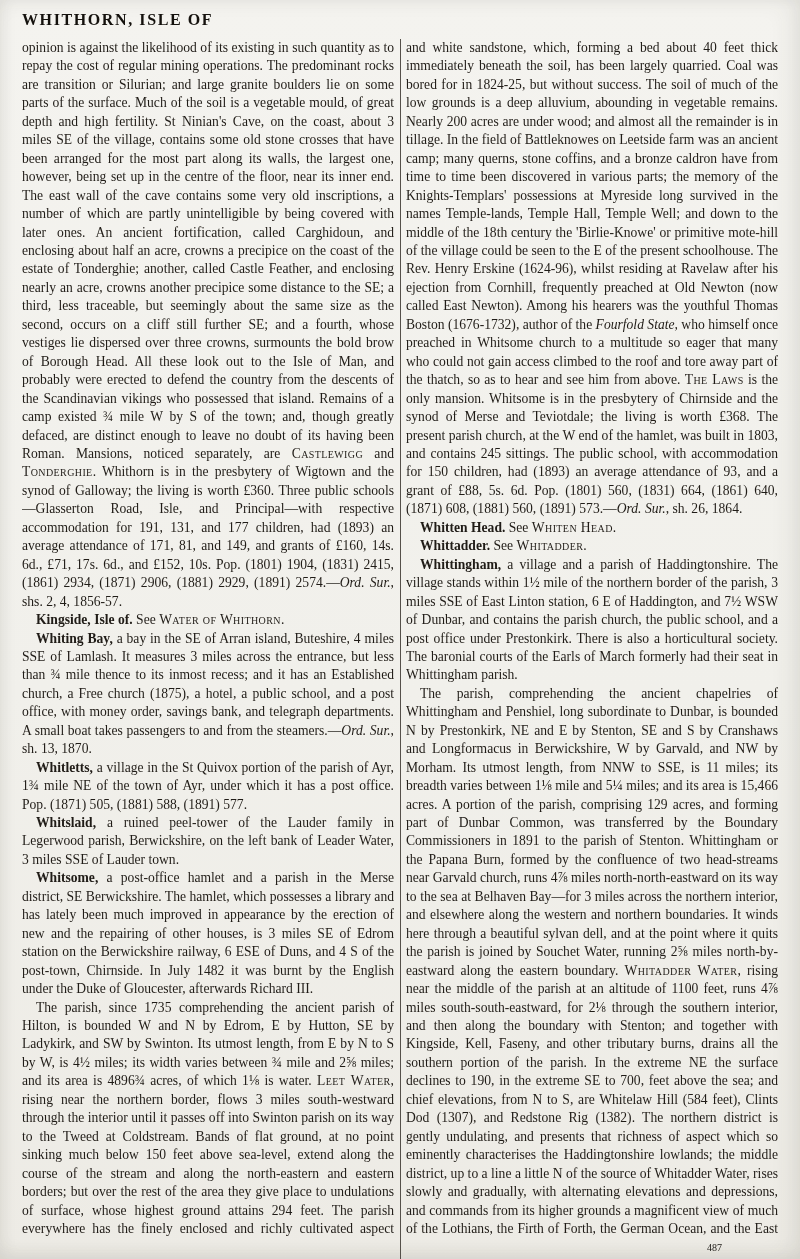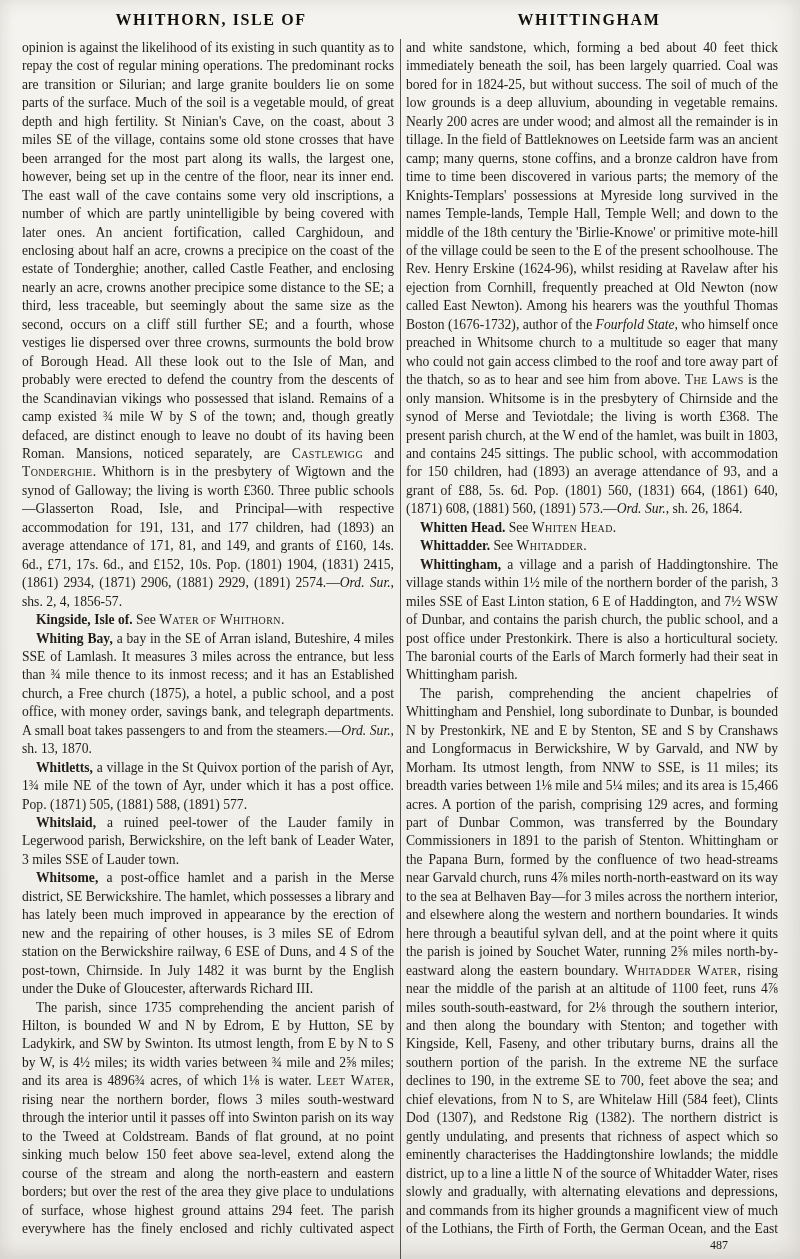--- a/index.html
+++ b/index.html
@@ -21,21 +21,20 @@
   }
   .header-row {
     position: absolute;
     top: 11px;
     left: 22px;
     width: 756px;
     display: flex;
   }
   .header {
     width: 50%;
-    text-align: center;
     font-weight: bold;
     font-size: 16px;
     letter-spacing: 1.6px;
     color: #14110d;
   }
   .columns {
     position: absolute;
     top: 39px;
     left: 22px;
     width: 756px;
@@ -59,32 +58,31 @@
     margin: 0 5px 0 6px;
   }
   .para { margin: 0; }
   .para.indent { text-indent: 14px; }
   .bold { font-weight: bold; }
   .italic { font-style: italic; }
   .smallcaps { font-variant: small-caps; letter-spacing: 0.4px; }
   .page-number {
     position: absolute;
     bottom: 6px;
-    right: 72px;
-    font-size: 12px;
+    right: 78px;
+    font-size: 10px;
     color: #1c1915;
   }
 </style>
 </head>
 <body>
 
 <div class="page">
   <div class="header-row">
     <div class="header">WHITHORN, ISLE OF</div>
-    <div class="header">WHITTINGHAM</div>
   </div>
   <div class="columns">
     <div class="column">
         <p class="para"><span>opinion is against the likelihood of its existing in such quantity as to repay the cost of regular mining operations.  The predominant rocks are transition or Silurian; and large granite boulders lie on some parts of the surface.  Much of the soil is a vegetable mould, of great depth and high fertility.  St Ninian's Cave, on the coast, about 3 miles SE of the village, contains some old stone crosses that have been arranged for the most part along its walls, the largest one, however, being set up in the centre of the floor, near its inner end.  The east wall of the cave contains some very old inscriptions, a number of which are partly unintelligible by being covered with later ones.  An ancient fortification, called Carghidoun, and enclosing about half an acre, crowns a precipice on the coast of the estate of Tonderghie; another, called Castle Feather, and enclosing nearly an acre, crowns another precipice some distance to the SE; a third, less traceable, but seemingly about the same size as the second, occurs on a cliff still further SE; and a fourth, whose vestiges lie dispersed over three crowns, surmounts the bold brow of Borough Head.  All these look out to the Isle of Man, and probably were erected to defend the country from the descents of the Scandinavian vikings who possessed that island.  Remains of a camp existed ¾ mile W by S of the town; and, though greatly defaced, are distinct enough to leave no doubt of its having been Roman.  Mansions, noticed separately, are </span><span class="smallcaps">Castlewigg</span><span> and </span><span class="smallcaps">Tonderghie</span><span>.  Whithorn is in the presbytery of Wigtown and the synod of Galloway; the living is worth £360.  Three public schools—Glasserton Road, Isle, and Principal—with respective accommodation for 191, 131, and 177 children, had (1893) an average attendance of 171, 81, and 149, and grants of £160, 14s. 6d., £71, 17s. 6d., and £152, 10s.  Pop. (1801) 1904, (1831) 2415, (1861) 2934, (1871) 2906, (1881) 2929, (1891) 2574.—</span><span class="italic">Ord. Sur.</span><span>, shs. 2, 4, 1856-57.</span></p>
         <p class="para indent"><span class="bold">Kingside, Isle of.</span><span>  See </span><span class="smallcaps">Water of Whithorn</span><span>.</span></p>
         <p class="para indent"><span class="bold">Whiting Bay,</span><span> a bay in the SE of Arran island, Buteshire, 4 miles SSE of Lamlash.  It measures 3 miles across the entrance, but less than ¾ mile thence to its inmost recess; and it has an Established church, a Free church (1875), a hotel, a public school, and a post office, with money order, savings bank, and telegraph departments.  A small boat takes passengers to and from the steamers.—</span><span class="italic">Ord. Sur.</span><span>, sh. 13, 1870.</span></p>
         <p class="para indent"><span class="bold">Whitletts,</span><span> a village in the St Quivox portion of the parish of Ayr, 1¾ mile NE of the town of Ayr, under which it has a post office.  Pop. (1871) 505, (1881) 588, (1891) 577.</span></p>
         <p class="para indent"><span class="bold">Whitslaid,</span><span> a ruined peel-tower of the Lauder family in Legerwood parish, Berwickshire, on the left bank of Leader Water, 3 miles SSE of Lauder town.</span></p>
         <p class="para indent"><span class="bold">Whitsome,</span><span> a post-office hamlet and a parish in the Merse district, SE Berwickshire.  The hamlet, which possesses a library and has lately been much improved in appearance by the erection of new and the repairing of other houses, is 3 miles SE of Edrom station on the Berwickshire railway, 6 ESE of Duns, and 4 S of the post-town, Chirnside.  In July 1482 it was burnt by the English under the Duke of Gloucester, afterwards Richard III.</span></p>
         <p class="para indent"><span>The parish, since 1735 comprehending the ancient parish of Hilton, is bounded W and N by Edrom, E by Hutton, SE by Ladykirk, and SW by Swinton.  Its utmost length, from E by N to S by W, is 4½ miles; its width varies between ¾ mile and 2⅝ miles; and its area is 4896¾ acres, of which 1⅛ is water.  </span><span class="smallcaps">Leet Water</span><span>, rising near the northern border, flows 3 miles south-westward through the interior until it passes off into Swinton parish on its way to the Tweed at Coldstream.  Bands of flat ground, at no point sinking much below 150 feet above sea-level, extend along the course of the stream and along the north-eastern and eastern borders; but over the rest of the area they give place to undulations of surface, whose highest ground attains 294 feet.  The parish everywhere has the finely enclosed and richly cultivated aspect which so generally distinguishes the Merse.  The predominant rock is gray</span></p>

